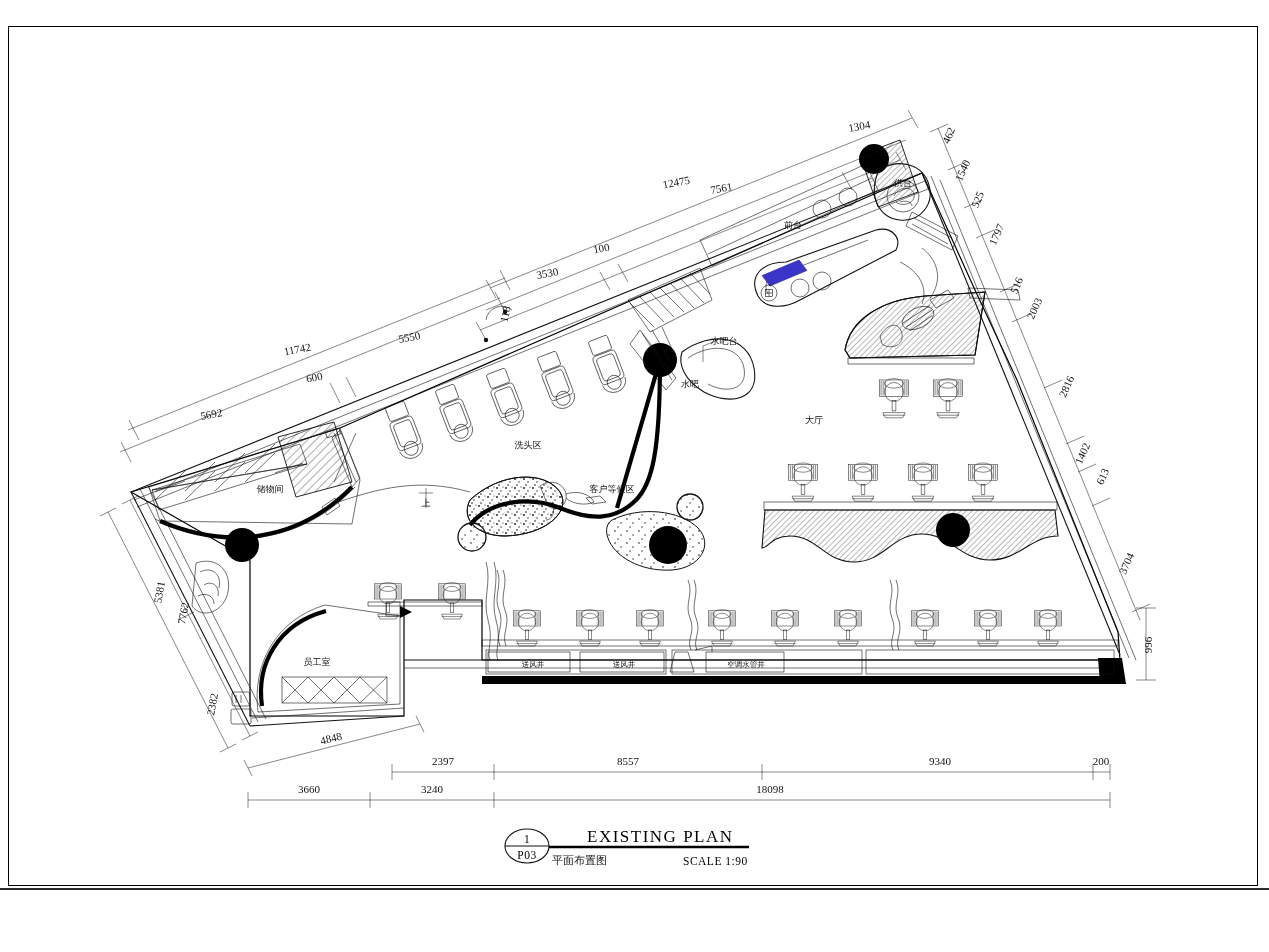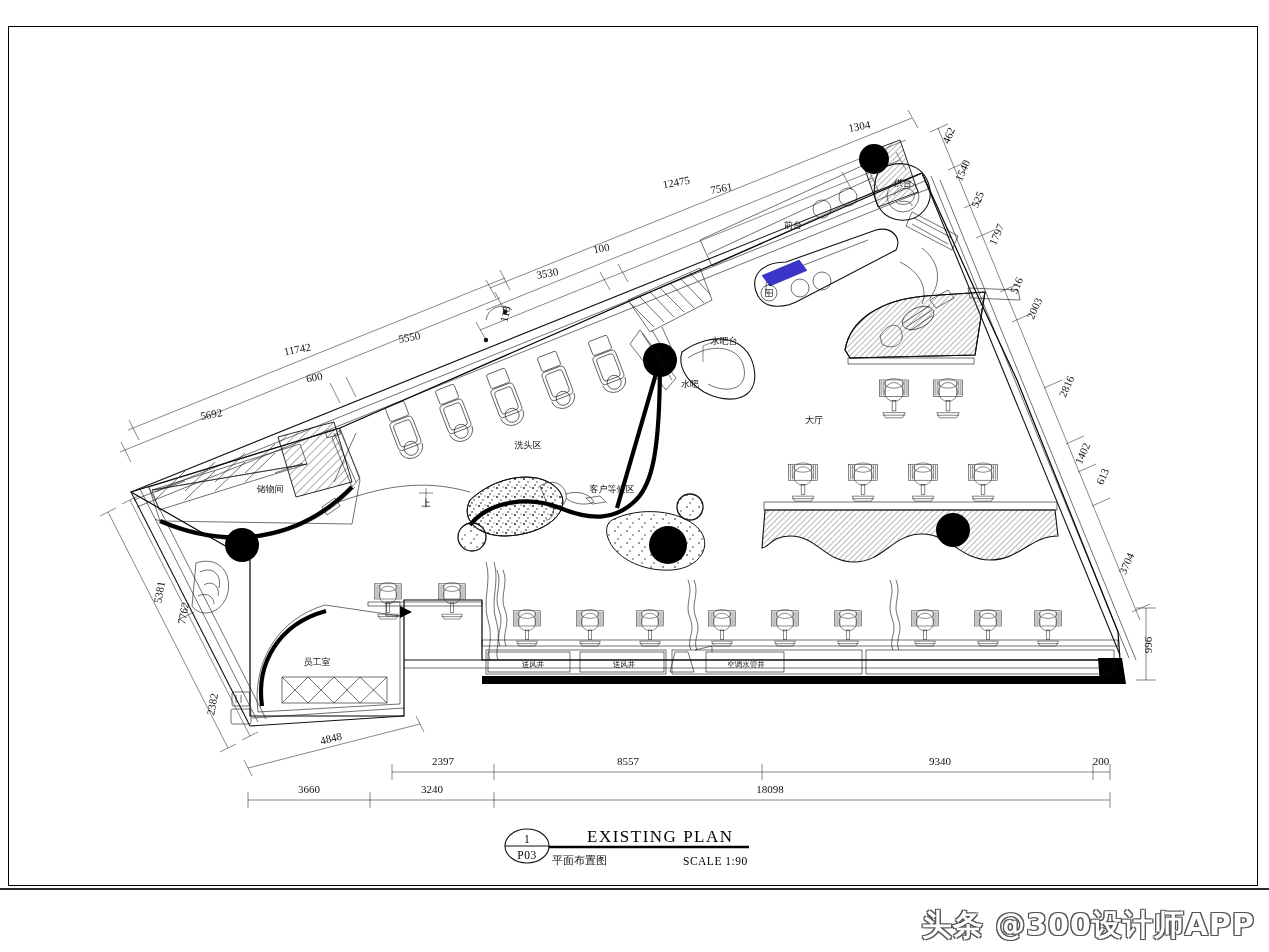--- a/index.html
+++ b/index.html
@@ -483,14 +483,13 @@
       <text class="ttl-s" x="527" y="843" text-anchor="middle">1</text>
       <text class="ttl-s" x="527" y="859" text-anchor="middle">P03</text>
       <line x1="549" y1="847" x2="749" y2="847" stroke="#000" stroke-width="2.6"></line>
       <text class="ttl" x="587" y="842">EXISTING PLAN</text>
       <text class="cntxt" x="552" y="864" style="font-size:11px">平面布置图</text>
       <text class="ttl-s" x="683" y="865">SCALE 1:90</text>
     </g>
   </svg>
 
   <div id="wmline"></div>
-  <div id="watermark">头条 @300设计师APP</div>
 </div>
 
 </body></html>

